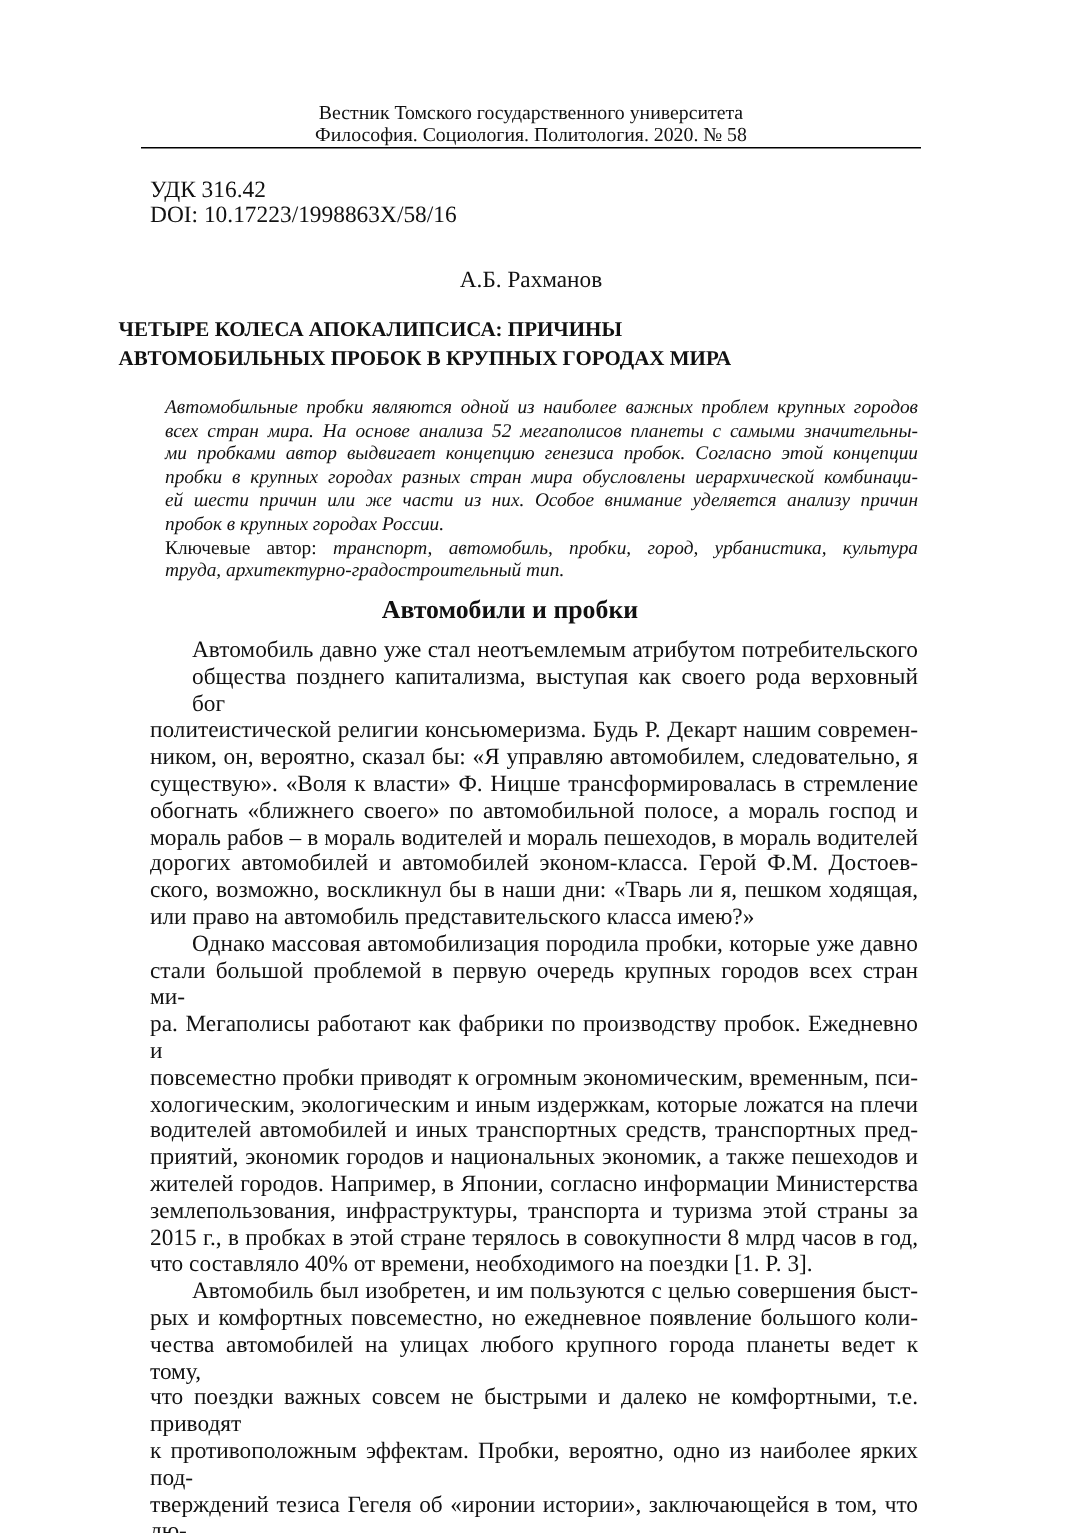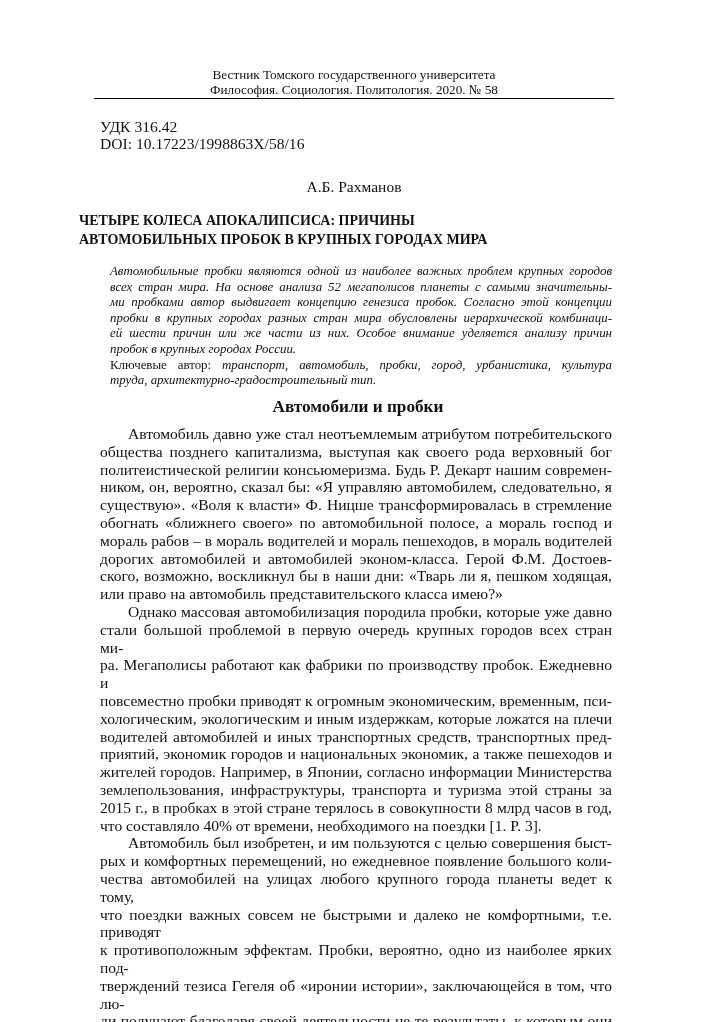--- a/index.html
+++ b/index.html
@@ -24,21 +24,21 @@
       position: absolute; left: 79px; width: 520px; top: 212px;
       text-align: left; font-weight: bold; font-size: 14px; line-height: 18.5px;
     }
     .abstract {
       position: absolute; left: 110px; width: 502px; top: 264px;
       font-size: 12.9px; line-height: 15.6px; text-align: justify;
     }
     .abstract .ital { font-style: italic; }
     .kw-label { font-style: normal; }
     .section-title {
-      position: absolute; left: 98px; width: 520px; top: 397px;
+      position: absolute; left: 80px; width: 520px; top: 397px;
       text-align: center; font-weight: bold; font-size: 17.2px;
     }
     .body-text {
       position: absolute; left: 100px; width: 512px; top: 425px;
       font-size: 15.55px; line-height: 17.8px; text-align: justify;
       hyphens: manual;
     }
     .body-text p { margin: 0; text-indent: 28px; }
     .line { display: block; text-align: justify; text-align-last: justify; white-space: nowrap; }
     .line.last { text-align-last: left; }
@@ -77,21 +77,21 @@
     <span class="line" style="white-space: normal; text-align-last: justify;"><span class="kw-label">Ключевые автор:</span> <span class="ital">транспорт, автомобиль, пробки, город, урбанистика, культура</span></span>
     <span class="line last ital">труда, архитектурно-градостроительный тип.</span>
   </div>
 </div>
 
 <div class="section-title">Автомобили и пробки</div>
 
 <div class="body-text">
   <p>
     <span class="line" style="text-indent: 28px; white-space: normal; text-align-last: justify;">Автомобиль давно уже стал неотъемлемым атрибутом потребительского</span>
-    <span class="line" style="text-indent: 0px; white-space: normal; text-align-last: justify;">общества позднего капитализма, выступая как своего рода верховный бог</span>
+    <span class="line" style="text-indent: 0px; white-space: normal; text-align-last: justify; margin-left: 28px;">общества позднего капитализма, выступая как своего рода верховный бог</span>
     <span class="line" style="text-indent: 0px; white-space: normal; text-align-last: justify;">политеистической религии консьюмеризма. Будь Р. Декарт нашим современ-</span>
     <span class="line" style="text-indent: 0px; white-space: normal; text-align-last: justify;">ником, он, вероятно, сказал бы: «Я управляю автомобилем, следовательно, я</span>
     <span class="line" style="text-indent: 0px; white-space: normal; text-align-last: justify;">существую». «Воля к власти» Ф. Ницше трансформировалась в стремление</span>
     <span class="line" style="text-indent: 0px; white-space: normal; text-align-last: justify;">обогнать «ближнего своего» по автомобильной полосе, а мораль господ и</span>
     <span class="line" style="text-indent: 0px; white-space: normal; text-align-last: justify;">мораль рабов – в мораль водителей и мораль пешеходов, в мораль водителей</span>
     <span class="line" style="text-indent: 0px; white-space: normal; text-align-last: justify;">дорогих автомобилей и автомобилей эконом-класса. Герой Ф.М. Достоев-</span>
     <span class="line" style="text-indent: 0px; white-space: normal; text-align-last: justify;">ского, возможно, воскликнул бы в наши дни: «Тварь ли я, пешком ходящая,</span>
     <span class="line last" style="text-indent:0">или право на автомобиль представительского класса имею?»</span>
   </p>
   <p>
@@ -102,21 +102,21 @@
     <span class="line" style="text-indent: 0px; white-space: normal; text-align-last: justify;">хологическим, экологическим и иным издержкам, которые ложатся на плечи</span>
     <span class="line" style="text-indent: 0px; white-space: normal; text-align-last: justify;">водителей автомобилей и иных транспортных средств, транспортных пред-</span>
     <span class="line" style="text-indent: 0px; white-space: normal; text-align-last: justify;">приятий, экономик городов и национальных экономик, а также пешеходов и</span>
     <span class="line" style="text-indent: 0px; white-space: normal; text-align-last: justify;">жителей городов. Например, в Японии, согласно информации Министерства</span>
     <span class="line" style="text-indent: 0px; white-space: normal; text-align-last: justify;">землепользования, инфраструктуры, транспорта и туризма этой страны за</span>
     <span class="line" style="text-indent: 0px; white-space: normal; text-align-last: justify;">2015 г., в пробках в этой стране терялось в совокупности 8 млрд часов в год,</span>
     <span class="line last" style="text-indent:0">что составляло 40% от времени, необходимого на поездки [1. P. 3].</span>
   </p>
   <p>
     <span class="line" style="text-indent: 28px; white-space: normal; text-align-last: justify;">Автомобиль был изобретен, и им пользуются с целью совершения быст-</span>
-    <span class="line" style="text-indent: 0px; white-space: normal; text-align-last: justify;">рых и комфортных перемещений, но ежедневное появление большого коли-</span>
+    <span class="line" style="text-indent: 0px; white-space: normal; text-align-last: justify;">рых и комфортных повсеместно, но ежедневное появление большого коли-</span>
     <span class="line" style="text-indent: 0px; white-space: normal; text-align-last: justify;">чества автомобилей на улицах любого крупного города планеты ведет к тому,</span>
     <span class="line" style="text-indent: 0px; white-space: normal; text-align-last: justify;">что поездки важных совсем не быстрыми и далеко не комфортными, т.е. приводят</span>
     <span class="line" style="text-indent: 0px; white-space: normal; text-align-last: justify;">к противоположным эффектам. Пробки, вероятно, одно из наиболее ярких под-</span>
     <span class="line" style="text-indent: 0px; white-space: normal; text-align-last: justify;">тверждений тезиса Гегеля об «иронии истории», заключающейся в том, что лю-</span>
     <span class="line" style="text-indent: 0px; white-space: normal; text-align-last: justify;">ди получают благодаря своей деятельности не те результаты, к которым они</span>
 
   </p>
 </div>
 
 </body></html>

